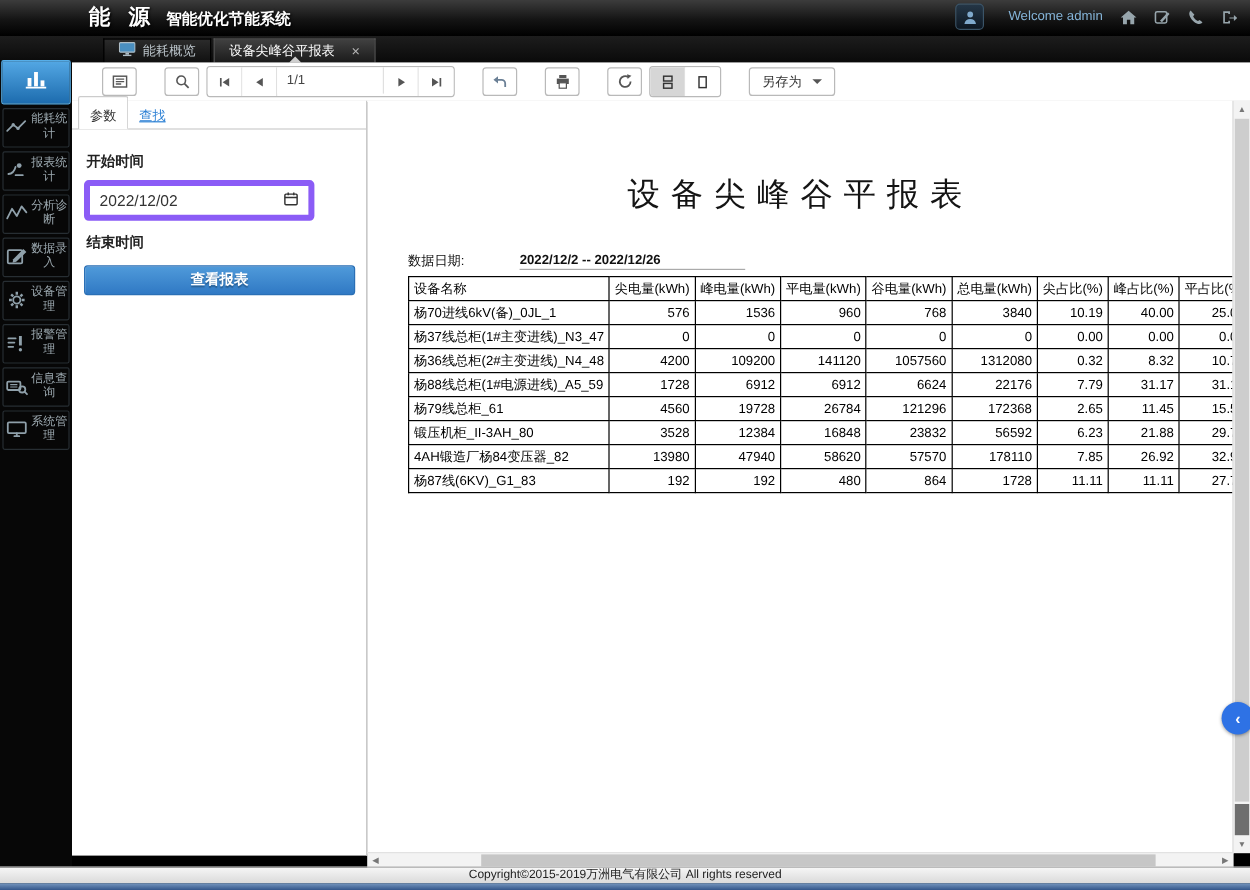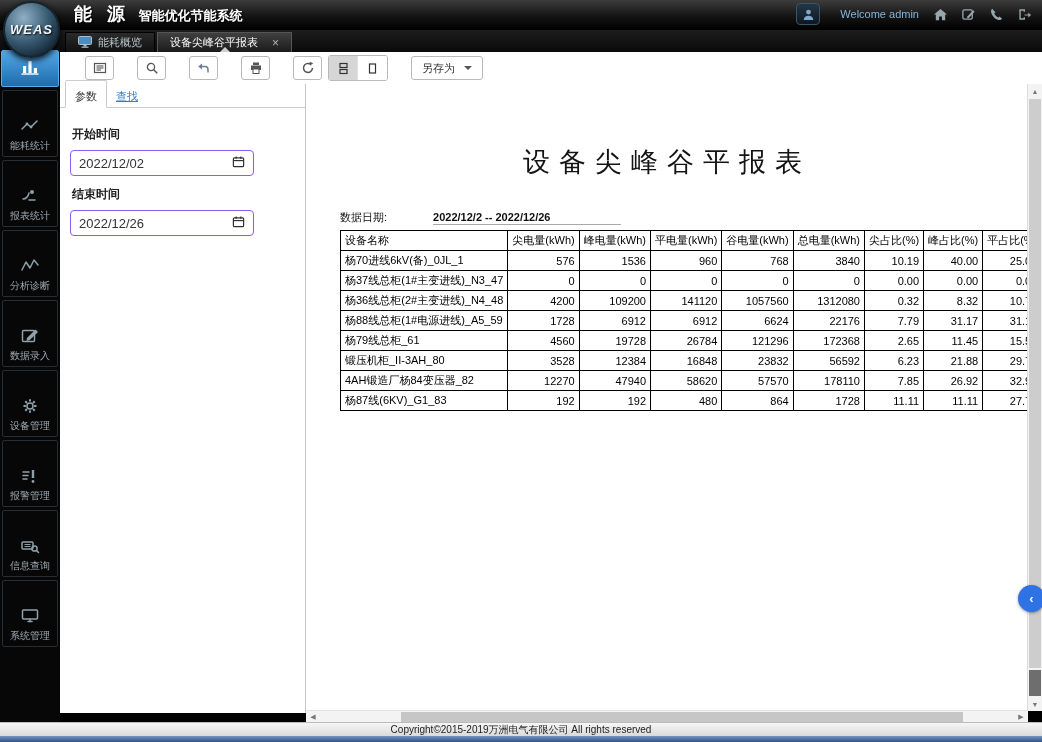--- a/index.html
+++ b/index.html
@@ -21,21 +21,21 @@
   .header-right{position:absolute;right:10px;top:3px;display:flex;align-items:center;gap:14px;}
   .welcome-chip{display:flex;align-items:center;gap:20px;}
   .user-badge{width:22px;height:20px;border-radius:4px;border:1px solid #3a5468;
     background:linear-gradient(#243646,#0d1722);display:flex;align-items:center;justify-content:center;}
   .welcome-text{color:#85b4d8;font-size:11px;}
   .hdr-icons{display:flex;gap:13px;align-items:center;}
   .hdr-icons svg{display:block;}
 
   
   .tab-bar{position:absolute;top:30px;left:0;right:0;height:22px;
-    background:linear-gradient(#1d1d1d,#0a0a0a);padding-left:65px;display:flex;align-items:flex-end;}
+    background:linear-gradient(#1d1d1d,#0a0a0a);padding-left:86px;display:flex;align-items:flex-end;}
   .tab{display:inline-flex;align-items:center;height:19px;padding:0 12px;margin-right:2px;
     color:#b9c2c8;font-size:11px;gap:6px;position:relative;
     background:linear-gradient(#2b2b2b,#101010);border:1px solid #000;border-bottom:none;}
   .tab.active{background:linear-gradient(#404040,#1b1b1b);color:#fff;border-color:#555;}
   .tab.active::after{content:"";position:absolute;bottom:0;left:50%;margin-left:-5px;
     border-left:5px solid transparent;border-right:5px solid transparent;border-bottom:5px solid #cfcfcf;}
   .tab .close-x{color:#b5b5b5;font-size:12px;margin-left:8px;line-height:1;}
 
   
   .toolbar{position:absolute;top:52px;left:60px;right:0;height:32px;background:#fff;
@@ -50,37 +50,37 @@
     font-size:11px;color:#444;padding:0 0 0 8px;font-family:inherit;}
   .saveas{padding:0 10px;font-size:11px;color:#333;gap:5px;}
   .caret-down{display:inline-block;width:0;height:0;border-left:4px solid transparent;
     border-right:4px solid transparent;border-top:4px solid #555;margin-left:4px;}
 
   
   .sidebar{position:absolute;top:50px;left:0;width:60px;bottom:19px;background:#070707;}
   .side-home{height:35px;margin:0 1px;border:1px solid #57aee8;border-radius:2px;
     background:linear-gradient(#53a7e4,#1d6cae);display:flex;align-items:center;justify-content:center;}
   .side-item{margin:3px 2px 0 2px;border:1px solid #272e33;border-radius:2px;
-    display:flex;flex-direction:column;align-items:center;padding:23px 0 4px 0;}
+    display:flex;flex-direction:row;align-items:flex-end;padding:1px 0 4px 0;}
   .icon-frame{width:28px;height:24px;display:flex;align-items:center;justify-content:center;}
   .side-label{width:42px;color:#9daab1;font-size:10px;line-height:12px;text-align:center;
     margin-top:2px;word-break:break-all;}
 
   
   .params{position:absolute;top:84px;left:60px;width:245px;bottom:29px;background:#fff;
     border-right:1px solid #c9c9c9;}
   .param-tabs{height:23px;border-bottom:1px solid #ccc;display:flex;align-items:flex-end;
     padding-left:5px;font-size:11px;}
   .ptab{padding:8px 9px 3px 9px;}
   .ptab.active{border:1px solid #ccc;border-bottom:1px solid #fff;margin-bottom:-1px;
     background:#fff;color:#333;border-radius:2px 2px 0 0;}
   .ptab.plink{color:#2a7fd4;text-decoration:underline;}
   .param-body{padding:12px 10px 0 10px;}
   .fld-label{font-size:12px;font-weight:bold;color:#222;margin:6px 0 7px 2px;}
-  .date-input{width:166px;height:24px;border:1px solid #8b5cf6;border-radius:4px;
+  .date-input{width:166px;height:24px;border:5px solid #8b5cf6;border-radius:4px;
     display:flex;align-items:center;justify-content:space-between;padding:0 8px;
     font-size:13px;color:#333;margin-bottom:10px;}
   .view-btn{width:224px;height:23px;margin-top:10px;border:1px solid #2a6fb5;border-radius:3px;
     background:linear-gradient(#4f9ada,#3079c4);color:#fff;font-size:12px;font-weight:bold;
     text-align:center;line-height:23px;text-shadow:0 1px 1px rgba(0,0,0,.3);}
 
   
   .report-view{position:absolute;top:84px;left:306px;right:14px;bottom:31px;background:#fff;overflow:hidden;}
   .report-title{margin-top:60px;text-align:center;color:#141414;
     font-family:"Liberation Serif","DejaVu Serif",serif;font-size:27px;letter-spacing:9px;}
@@ -157,23 +157,20 @@
           </span>
         <span>
             <svg width="15" height="15" viewBox="0 0 16 16">
               <path d="M2.5 2.5 H8.5 V5 H7 V4 H4 V12 H7 V11 H8.5 V13.5 H2.5 Z" fill="#97a5ac"></path>
               <path d="M8 8 H12 V5.8 L15 8.5 L12 11.2 V9 H8 Z" fill="#97a5ac"></path>
             </svg>
           </span>
       </div>
     </div>
   </div>
-  <div class="logo">
-    <span>WEAS</span>
-  </div>
 
   <div class="tab-bar">
     <div class="tab">
       <span>
         <svg width="14" height="12" viewBox="0 0 14 12">
             <rect x="0.5" y="0.5" width="13" height="8" rx="1" fill="#4a8fc0" stroke="#aebdc6"></rect>
             <rect x="5.5" y="9" width="3" height="1.6" fill="#aebdc6"></rect>
             <rect x="3.5" y="10.6" width="7" height="1.2" fill="#aebdc6"></rect>
           </svg>
       </span>
@@ -192,20 +189,45 @@
           <line x1="3.5" y1="5" x2="10.5" y2="5" stroke="#555" stroke-width="1.1"></line>
           <line x1="3.5" y1="7" x2="10.5" y2="7" stroke="#555" stroke-width="1.1"></line>
           <line x1="3.5" y1="9" x2="8" y2="9" stroke="#555" stroke-width="1.1"></line>
         </svg>
     </span>
     <span class="tbtn single">
       <svg width="14" height="14" viewBox="0 0 14 14">
           <circle cx="6" cy="6" r="3.6" fill="none" stroke="#555" stroke-width="1.3"></circle>
           <line x1="8.7" y1="8.7" x2="12.2" y2="12.2" stroke="#555" stroke-width="1.5"></line>
         </svg>
+    </span>
+    <span class="tb-group">
+      <span class="tbtn">
+        <svg width="13" height="13" viewBox="0 0 13 13">
+            <line x1="3" y1="3" x2="3" y2="10" stroke="#555" stroke-width="1.4"></line>
+            <polygon points="10,3 10,10 4.5,6.5" fill="#555"></polygon>
+          </svg>
+      </span>
+      <span class="tbtn">
+        <svg width="13" height="13" viewBox="0 0 13 13">
+            <polygon points="9,3 9,10 3.5,6.5" fill="#555"></polygon>
+          </svg>
+      </span>
+      <input class="page-input" value="1/1" style="">
+      <span class="tbtn">
+        <svg width="13" height="13" viewBox="0 0 13 13">
+            <polygon points="4,3 4,10 9.5,6.5" fill="#555"></polygon>
+          </svg>
+      </span>
+      <span class="tbtn">
+        <svg width="13" height="13" viewBox="0 0 13 13">
+            <polygon points="3,3 3,10 8.5,6.5" fill="#555"></polygon>
+            <line x1="10" y1="3" x2="10" y2="10" stroke="#555" stroke-width="1.4"></line>
+          </svg>
+      </span>
     </span>
     <span class="tbtn single">
       <svg width="14" height="14" viewBox="0 0 14 14">
           <path d="M11 11.5 V8.5 A3 3 0 0 0 8 5.5 H4.5" fill="none" stroke="#6a7f95" stroke-width="1.5"></path>
           <polygon points="5,2.5 5,8.5 1.2,5.5" fill="#6a7f95"></polygon>
         </svg>
     </span>
     <span class="tbtn single">
       <svg width="14" height="14" viewBox="0 0 14 14">
           <rect x="4" y="1.5" width="6" height="2.5" fill="#555"></rect>
@@ -354,31 +376,21 @@
         <span>
           <svg width="13" height="13" viewBox="0 0 14 14">
               <rect x="1.5" y="3" width="11" height="9.5" rx="1" fill="none" stroke="#333" stroke-width="1.3"></rect>
               <line x1="1.5" y1="6" x2="12.5" y2="6" stroke="#333" stroke-width="1.3"></line>
               <line x1="4.5" y1="1.5" x2="4.5" y2="4" stroke="#333" stroke-width="1.3"></line>
               <line x1="9.5" y1="1.5" x2="9.5" y2="4" stroke="#333" stroke-width="1.3"></line>
             </svg>
         </span>
       </div>
       <div class="fld-label">结束时间</div>
-      <div class="date-input">
-        <span>2022/12/26</span>
-        <span>
-          <svg width="13" height="13" viewBox="0 0 14 14">
-              <rect x="1.5" y="3" width="11" height="9.5" rx="1" fill="none" stroke="#333" stroke-width="1.3"></rect>
-              <line x1="1.5" y1="6" x2="12.5" y2="6" stroke="#333" stroke-width="1.3"></line>
-              <line x1="4.5" y1="1.5" x2="4.5" y2="4" stroke="#333" stroke-width="1.3"></line>
-              <line x1="9.5" y1="1.5" x2="9.5" y2="4" stroke="#333" stroke-width="1.3"></line>
-            </svg>
-        </span>
-      </div>
+      <div class="view-btn">查看报表</div>
     </div>
   </div>
 
   <div class="report-view">
     <div class="report-title">设备尖峰谷平报表</div>
     <div class="date-line">
       <span class="dl">数据日期:</span>
       <span class="dv">2022/12/2 -- 2022/12/26</span>
     </div>
     <table class="rpt" id="report-table">
@@ -457,21 +469,21 @@
             <td>12384</td>
             <td>16848</td>
             <td>23832</td>
             <td>56592</td>
             <td>6.23</td>
             <td>21.88</td>
             <td>29.77</td>
           </tr>
           <tr>
             <td>4AH锻造厂杨84变压器_82</td>
-            <td>12270</td>
+            <td>13980</td>
             <td>47940</td>
             <td>58620</td>
             <td>57570</td>
             <td>178110</td>
             <td>7.85</td>
             <td>26.92</td>
             <td>32.91</td>
           </tr>
           <tr>
             <td>杨87线(6KV)_G1_83</td>

